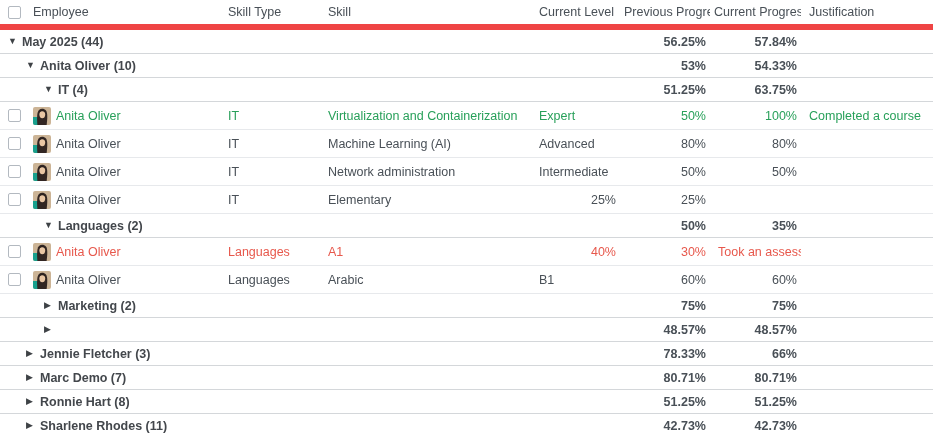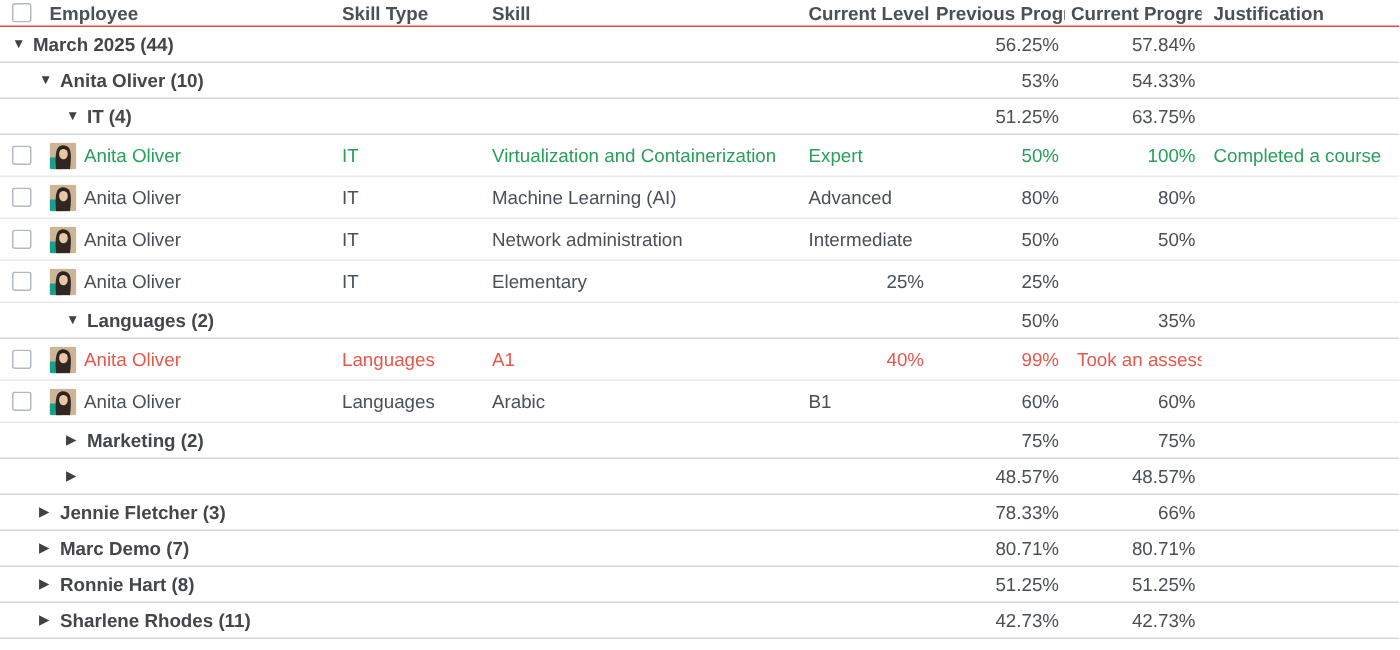--- a/index.html
+++ b/index.html
@@ -19,23 +19,23 @@
     --checkbox-border: #b3b9c0;
   }
   .table { width: 933px; }
   .row {
     display: grid;
     grid-template-columns: 28px 196px 100px 211px 85px 90px 91px minmax(0,1fr);
     align-items: center;
     background: #fff;
   }
   .row.header {
-    height: 18px;
-    border-bottom: 1px solid #ef4444;
-    font-weight: 700;
+    height: 30px;
+    border-bottom: 6px solid #ef4444;
+    font-weight: 400;
     color: var(--text);
   }
   .row.data  { height: 28px; border-bottom: 1px solid var(--border-light); }
   .row.group { height: 24px; border-bottom: 1px solid var(--border-strong); }
 
   .c { padding: 0 4px; white-space: nowrap; overflow: hidden; text-overflow: clip; }
   .num { text-align: right; }
   .check { display: flex; justify-content: center; align-items: center; padding: 0; }
   .checkbox {
     width: 13px; height: 13px;
@@ -54,21 +54,21 @@
     font-weight: 700; color: var(--group-text);
   }
   .depth0 .gcell { padding-left: 8px;  }
   .depth1 .gcell { padding-left: 26px; }
   .depth2 .gcell { padding-left: 44px; }
   .caret {
     flex: 0 0 14px; width: 14px;
     font-size: 10px; line-height: 1;
     color: #3e4246; cursor: pointer;
   }
-  .group .num { font-weight: 400; color: var(--text); }
+  .group .num { font-weight: 700; color: var(--text); }
 
   
   .success .c, .success .ename { color: var(--success); }
   .danger  .c, .danger  .ename { color: var(--danger); }
 </style>
 </head>
 <body style="--success: #28a05a; --danger: #e7584c; --text: #495057;">
 
 <div class="table">
   <div class="row header">
@@ -80,21 +80,21 @@
     <div class="c">Skill</div>
     <div class="c">Current Level</div>
     <div class="c num">Previous Progress</div>
     <div class="c num">Current Progress</div>
     <div class="c just">Justification</div>
   </div>
   <div id="rows">
       <div class="row group depth0">
     <div class="gcell">
       <span class="caret" style="font-size: 9px;">▼</span>
-      <span class="glabel">March 2025 (44)</span>
+      <span class="glabel">May 2025 (44)</span>
     </div>
     <div class="c num prev">56.25%</div>
     <div class="c num curr">57.84%</div>
     <div class="c just"></div>
   </div>
       <div class="row group depth1">
     <div class="gcell">
       <span class="caret" style="font-size: 9px;">▼</span>
       <span class="glabel">Anita Oliver (10)</span>
     </div>
@@ -223,21 +223,21 @@
           <path d="M4.4 18 C3.8 11 3.9 5 6 3 C8 1.2 11.2 1.5 13 3.6 C14.8 6 14.4 12 13.6 18 Z" fill="#322623"></path>
           <ellipse cx="9.3" cy="7.6" rx="2.9" ry="3.6" fill="#e9c6a4"></ellipse>
           <path d="M6.2 6.2 C6.6 3.8 11.6 3.6 12.5 6.4 C12.8 5 12 3.1 9.5 3 C7 2.9 6.2 4.8 6.2 6.2 Z" fill="#2a201e"></path>
         </svg>
       </span>
       <span class="ename">Anita Oliver</span>
     </div>
     <div class="c stype">Languages</div>
     <div class="c level">A1</div>
     <div class="c num prev">40%</div>
-    <div class="c num curr">99%</div>
+    <div class="c num curr">30%</div>
     <div class="c just">Took an assessment test</div>
   </div>
       <div class="row data">
     <div class="c check">
       <div class="checkbox"></div>
     </div>
     <div class="c employee">
       <span class="avatar">
         <svg width="18" height="18" viewBox="0 0 18 18" xmlns="http://www.w3.org/2000/svg">
           <rect width="18" height="18" fill="#ccb496"></rect>

